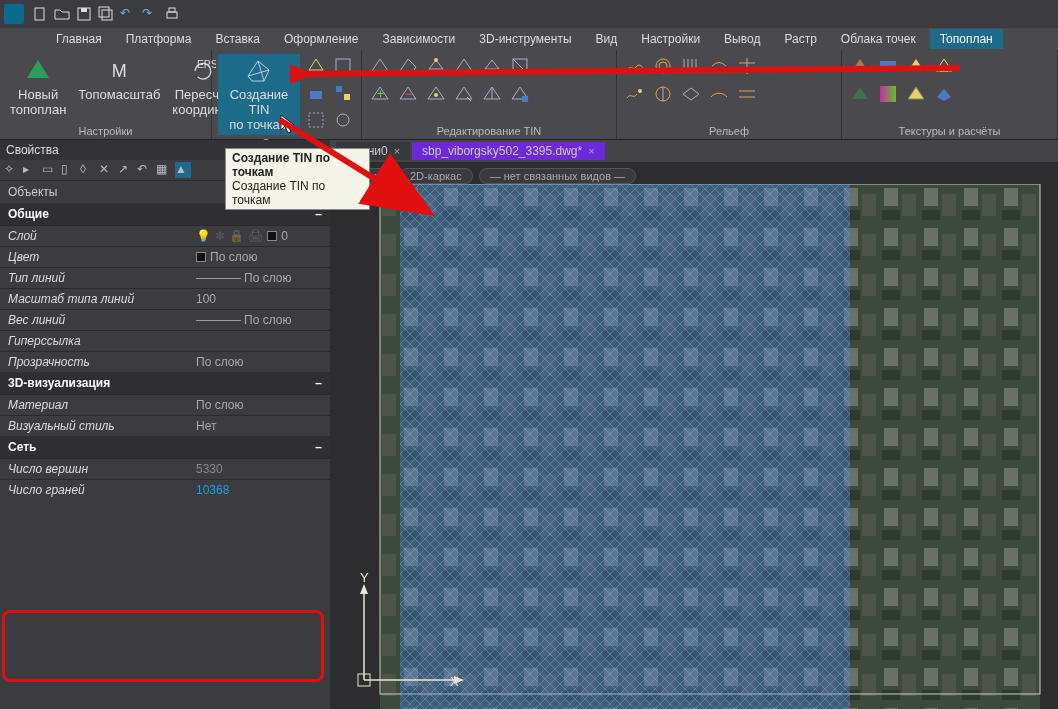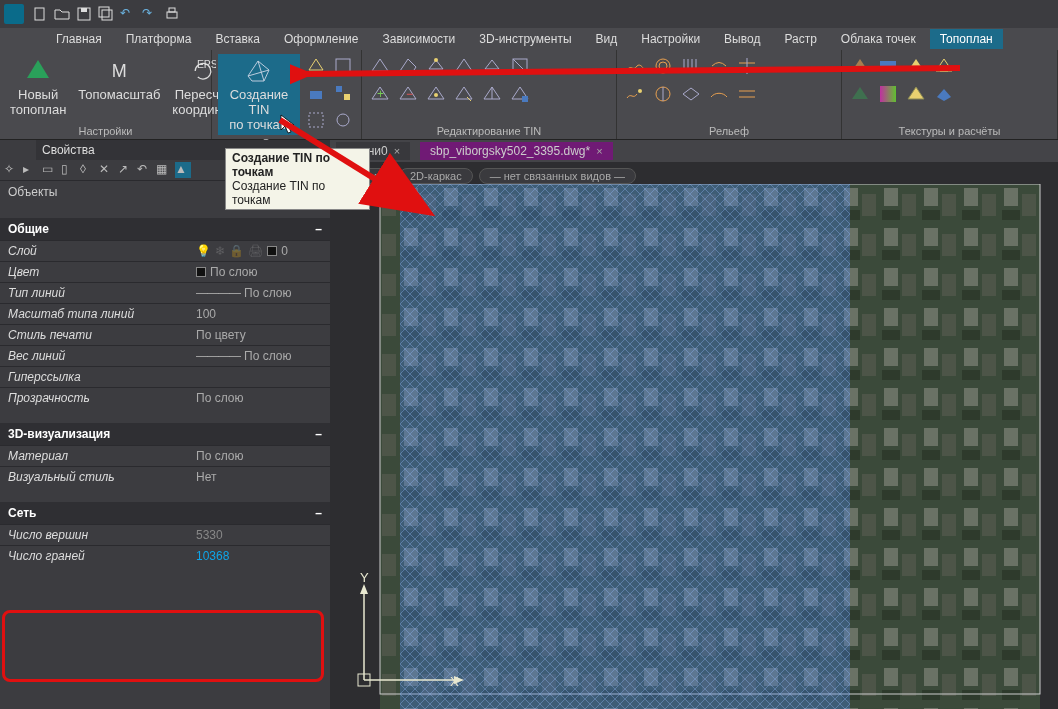--- a/index.html
+++ b/index.html
@@ -22,35 +22,35 @@
 .bigbtn { display:flex; flex-direction:column; align-items:center; gap:2px; padding:2px 4px; cursor:pointer; }
 .bigbtn .icon-box { width:30px; height:30px; display:flex; align-items:center; justify-content:center;}
 .bigbtn .lbl { font-size:13px; color:#ddd; text-align:center; line-height:1.15;}
 .bigbtn.highlight { background:#1c6b8a; }
 .smgrid { display:grid; grid-template-columns:repeat(2,24px); grid-auto-rows:24px; gap:3px; }
 .smgrid .sb, .hrow .sb { width:24px; height:24px; cursor:pointer; display:flex; align-items:center;justify-content:center;}
 .hrow { display:flex; gap:4px; }
 
 .workarea { display:flex; height:569px; }
 .leftpanel { width:330px; background:#3c3c40; display:flex; flex-direction:column;}
-.ptitle { background:#333337; padding:3px 6px; color:#ddd;margin-left:36px; }
+.ptitle { background:#333337; padding:3px 6px; color:#ddd; }
 .toolbar2 { background:#3c3c40; padding:2px 4px; display:flex; gap:3px; align-items:center; border-bottom:1px solid #2a2a2e;}
 .toolbar2 .tb { width:16px; height:16px; cursor:pointer; color:#bbb;}
 .toolbar2 .tb.sel { background:#1c6b8a; }
 
 .prop-head { display:flex; padding:4px 8px; background:#3c3c40; justify-content:space-between;}
-.prop-section { background:#2f2f33; color:#fff; padding:4px 8px; font-weight:bold; display:flex; justify-content:space-between;margin-top:15px;}
+.prop-section { background:#2f2f33; color:#fff; padding:4px 8px; font-weight:bold; display:flex; justify-content:space-between;}
 .prow { display:flex; padding:3px 8px; border-top:1px solid #2a2a2e; background:#3c3c40;}
 .prow .k { width:188px; color:#ddd;font-style:italic;}
 .prow .v { flex:1; color:#aaa; display:flex; align-items:center; gap:4px;}
 .hl-box { position:absolute; border:3px solid #e01010; border-radius:8px; pointer-events:none;}
 .canvas { flex:1; background:#2d2d30; position:relative; overflow:hidden;}
 .tabbar { height:22px; background:#444448; display:flex; align-items:center; padding-left:6px; gap:2px;}
 .tab { background:#38383c; color:#ccc; padding:2px 10px; font-size:11px; display:flex; align-items:center; gap:6px; cursor:pointer;}
-.tab.active { background:#701a75;margin-left:8px; }
+.tab.active { background:#6d28d9; }
 .viewbadges { position:absolute; top:28px; left:24px; display:flex; gap:6px;}
 .vbadge { border:1px solid #555; border-radius:11px; padding:1px 10px; font-size:11px; color:#aaa; background:#3a3a3e; cursor:pointer;}
 .tooltip { position:absolute; background:#f4f4e8; color:#222; border:1px solid #888; padding:2px 6px; font-size:11px; z-index:50;}
 .axis { position:absolute; color:#e8e8d0; font-size:13px;}
 .arrow { position:absolute; z-index:60; pointer-events:none;}
 svg.fill-ic { width:100%; height:100%; }
 .sq { width:10px; height:10px; background:#111; border:1px solid #888; display:inline-block;}
 .bulb { color:#f7c948; }
 .minus { color:#fff; font-weight:bold;}
 .closex { color:#aaa; font-size:11px; cursor:pointer;}
@@ -434,24 +434,20 @@
         <span class="v">
           <span style="letter-spacing:-1px">————</span> 
           <span>По слою</span>
         </span>
       </div>
     <div class="prow">
         <span class="k">Масштаб типа линий</span>
         <span class="v">100</span>
       </div>
     <div class="prow">
-        <span class="k">Стиль печати</span>
-        <span class="v">По цвету</span>
-      </div>
-    <div class="prow">
         <span class="k">Вес линий</span>
         <span class="v">
           <span style="letter-spacing:-1px">————</span> 
           <span>По слою</span>
         </span>
       </div>
     <div class="prow">
         <span class="k">Гиперссылка</span>
         <span class="v"></span>
       </div>

